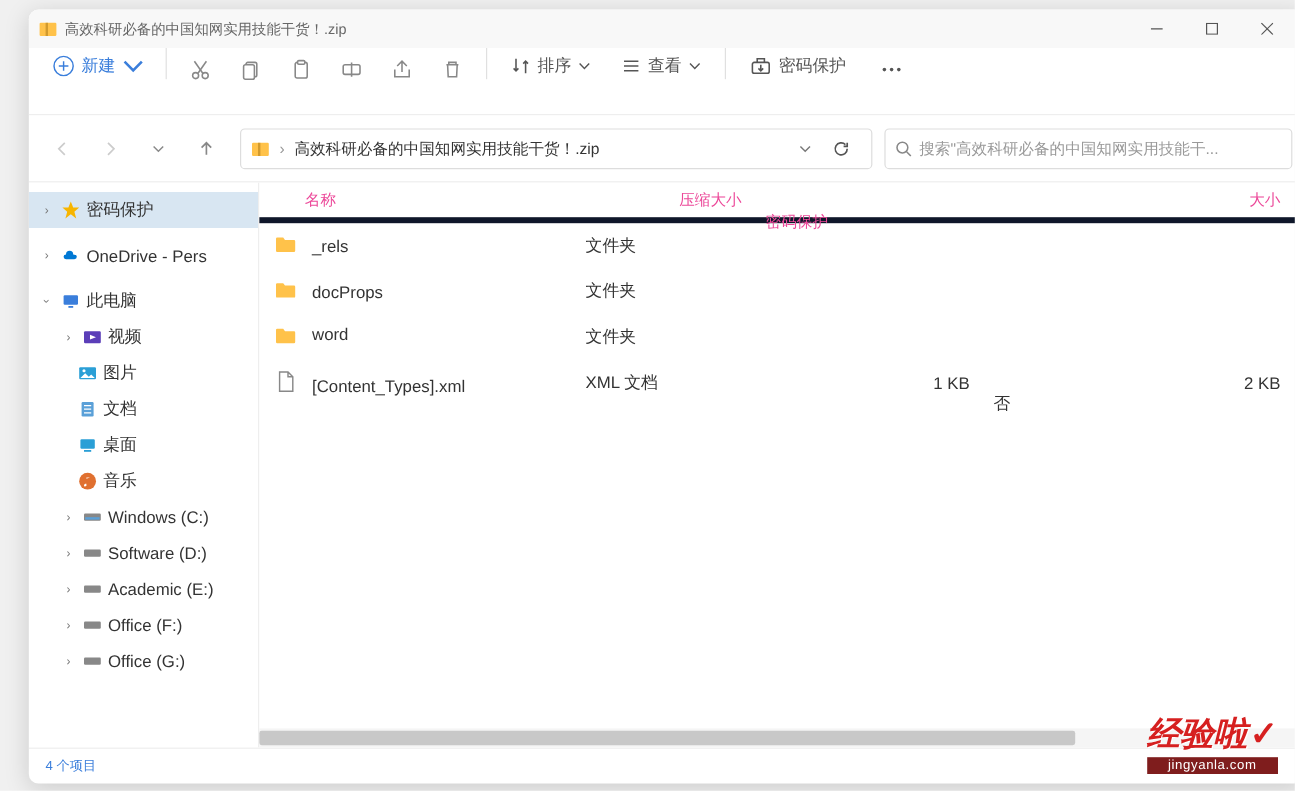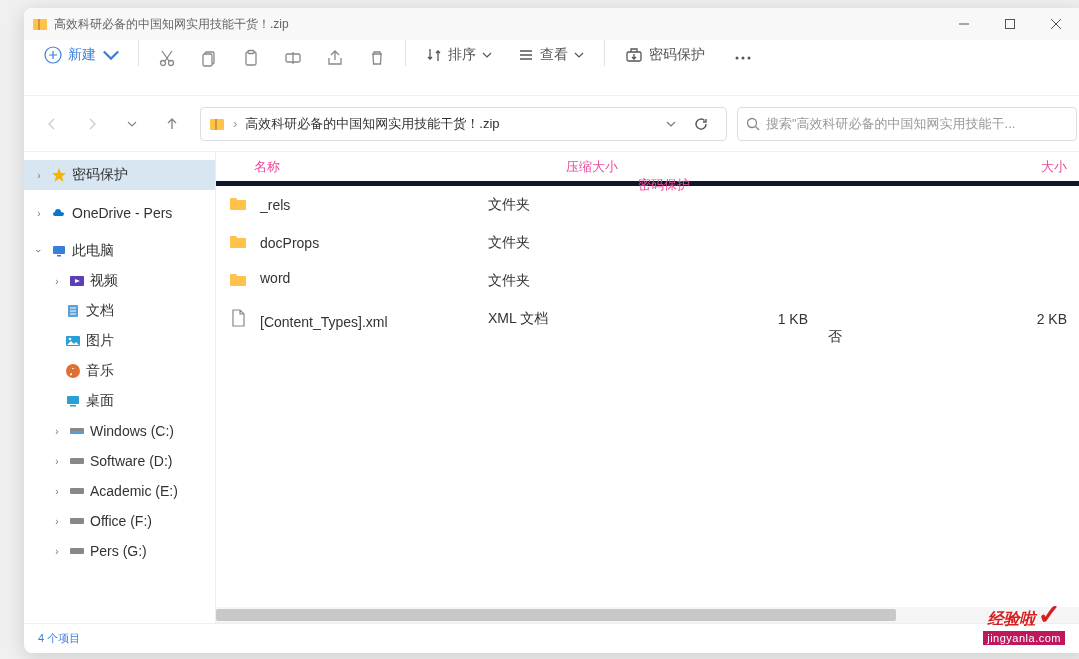--- a/index.html
+++ b/index.html
@@ -40,23 +40,23 @@
 .col-comp { width: 150px; text-align: right; padding-right: 20px; }
 .col-pw { width: 95px; margin-top: 36px; }
 .col-size { flex: 1; text-align: right; padding-right: 20px; }
 .file-list { flex: 1; overflow: auto; }
 .file-row { height: 38px; display: flex; align-items: center; padding-left: 12px; font-size: 14px; color: #333; }
 .file-icon { width: 22px; height: 22px; margin-right: 10px; display: inline-flex; }
 .scrollbar-h { height: 16px; background: #f5f5f5; position: relative; }
 .scrollbar-thumb { position: absolute; left: 0; top: 2px; height: 12px; width: 680px; background: #c8c8c8; border-radius: 2px; }
 .statusbar { height: 30px; display: flex; align-items: center; padding: 0 14px; font-size: 11px; color: #3a7edb; border-top: 1px solid #eee; }
 .watermark { position: absolute; right: 14px; bottom: 14px; text-align: center; font-family: serif; }
-.watermark .wm-top { color: #d62020; font-size: 16px; font-weight: bold; font-style: italic; text-shadow: 1px 1px 0 #fff; }
+.watermark .wm-top { color: #d62020; font-size: 28px; font-weight: bold; font-style: italic; text-shadow: 1px 1px 0 #fff; }
 .watermark .wm-check { color: #d62020; font-size: 28px; font-weight: bold; margin-left: 2px; }
-.watermark .wm-bottom { color: #fff; background: #be185d; font-size: 11px; padding: 1px 4px; letter-spacing: 0.5px; }
+.watermark .wm-bottom { color: #fff; background: #7f1d1d; font-size: 11px; padding: 1px 4px; letter-spacing: 0.5px; }
 svg { display: block; }
 .folder-svg { fill: #ffc24a; }
 .file-svg { fill: none; stroke: #888; stroke-width: 1.2; }
 </style>
 </head>
 <body>
 
 <div class="window">
 
   <div class="titlebar">
@@ -269,60 +269,60 @@
               <rect x="1" y="3" width="14" height="10" fill="#5b3eb8" rx="1"></rect>
               <path d="M6 6 L11 8 L6 10 Z" fill="#fff"></path>
             </svg>
           </span>
         <span>视频</span>
       </div>
       <div class="tree-item">
         <span class="tree-indent" style="width:28px"></span>
         <span class="tree-icon">
             <svg width="16" height="16" viewBox="0 0 16 16">
+              <rect x="1" y="3" width="14" height="10" fill="#2a9fd6" rx="1"></rect>
+              <circle cx="5" cy="6" r="1.3" fill="#fff"></circle>
+              <path d="M2 12 L6 8 L9 11 L11 9 L14 12 Z" fill="#fff"></path>
+            </svg>
+          </span>
+        <span>图片</span>
+      </div>
+      <div class="tree-item">
+        <span class="tree-indent" style="width:28px"></span>
+        <span class="tree-icon">
+            <svg width="16" height="16" viewBox="0 0 16 16">
               <rect x="3" y="2" width="10" height="12" fill="#5aa0d8" rx="1"></rect>
               <line x1="5" y1="5" x2="11" y2="5" stroke="#fff"></line>
               <line x1="5" y1="8" x2="11" y2="8" stroke="#fff"></line>
               <line x1="5" y1="11" x2="11" y2="11" stroke="#fff"></line>
             </svg>
           </span>
         <span>文档</span>
       </div>
       <div class="tree-item">
         <span class="tree-indent" style="width:28px"></span>
         <span class="tree-icon">
             <svg width="16" height="16" viewBox="0 0 16 16">
-              <rect x="1" y="3" width="14" height="10" fill="#2a9fd6" rx="1"></rect>
-              <circle cx="5" cy="6" r="1.3" fill="#fff"></circle>
-              <path d="M2 12 L6 8 L9 11 L11 9 L14 12 Z" fill="#fff"></path>
-            </svg>
-          </span>
-        <span>图片</span>
+              <rect x="2" y="3" width="12" height="8" fill="#2a9fd6" rx="1"></rect>
+              <rect x="5" y="12" width="6" height="1.5" fill="#2a9fd6"></rect>
+            </svg>
+          </span>
+        <span>桌面</span>
       </div>
       <div class="tree-item">
         <span class="tree-indent" style="width:28px"></span>
         <span class="tree-icon">
             <svg width="16" height="16" viewBox="0 0 16 16">
               <circle cx="8" cy="8" r="7" fill="#e07030"></circle>
               <path d="M7 5 L7 10 Q5 10 5 11.5 Q5 13 7 12 L7 6 L10 5" fill="#fff"></path>
             </svg>
           </span>
         <span>音乐</span>
       </div>
       <div class="tree-item">
-        <span class="tree-indent" style="width:28px"></span>
-        <span class="tree-icon">
-            <svg width="16" height="16" viewBox="0 0 16 16">
-              <rect x="2" y="3" width="12" height="8" fill="#2a9fd6" rx="1"></rect>
-              <rect x="5" y="12" width="6" height="1.5" fill="#2a9fd6"></rect>
-            </svg>
-          </span>
-        <span>桌面</span>
-      </div>
-      <div class="tree-item">
         <span class="tree-indent" style="width:14px"></span>
         <span class="tree-chev">›</span>
         <span class="tree-icon">
             <svg width="16" height="16" viewBox="0 0 16 16">
               <rect x="1" y="5" width="14" height="6" fill="#888" rx="1"></rect>
               <rect x="2" y="8" width="12" height="2" fill="#5aa0d8"></rect>
             </svg>
           </span>
         <span>Windows (C:)</span>
       </div>
@@ -357,21 +357,21 @@
         <span>Office (F:)</span>
       </div>
       <div class="tree-item">
         <span class="tree-indent" style="width:14px"></span>
         <span class="tree-chev">›</span>
         <span class="tree-icon">
             <svg width="16" height="16" viewBox="0 0 16 16">
               <rect x="1" y="5" width="14" height="6" fill="#888" rx="1"></rect>
             </svg>
           </span>
-        <span>Pers (G:)</span>
+        <span>Office (G:)</span>
       </div>
     </div>
 
     <div class="main">
       <div class="col-headers">
         <div class="col-name"><span style="margin-left:26px">名称</span></div>
         <div class="col-comp">压缩大小</div>
         <div class="col-pw">密码保护</div>
         <div class="col-size">大小</div>
       </div>

